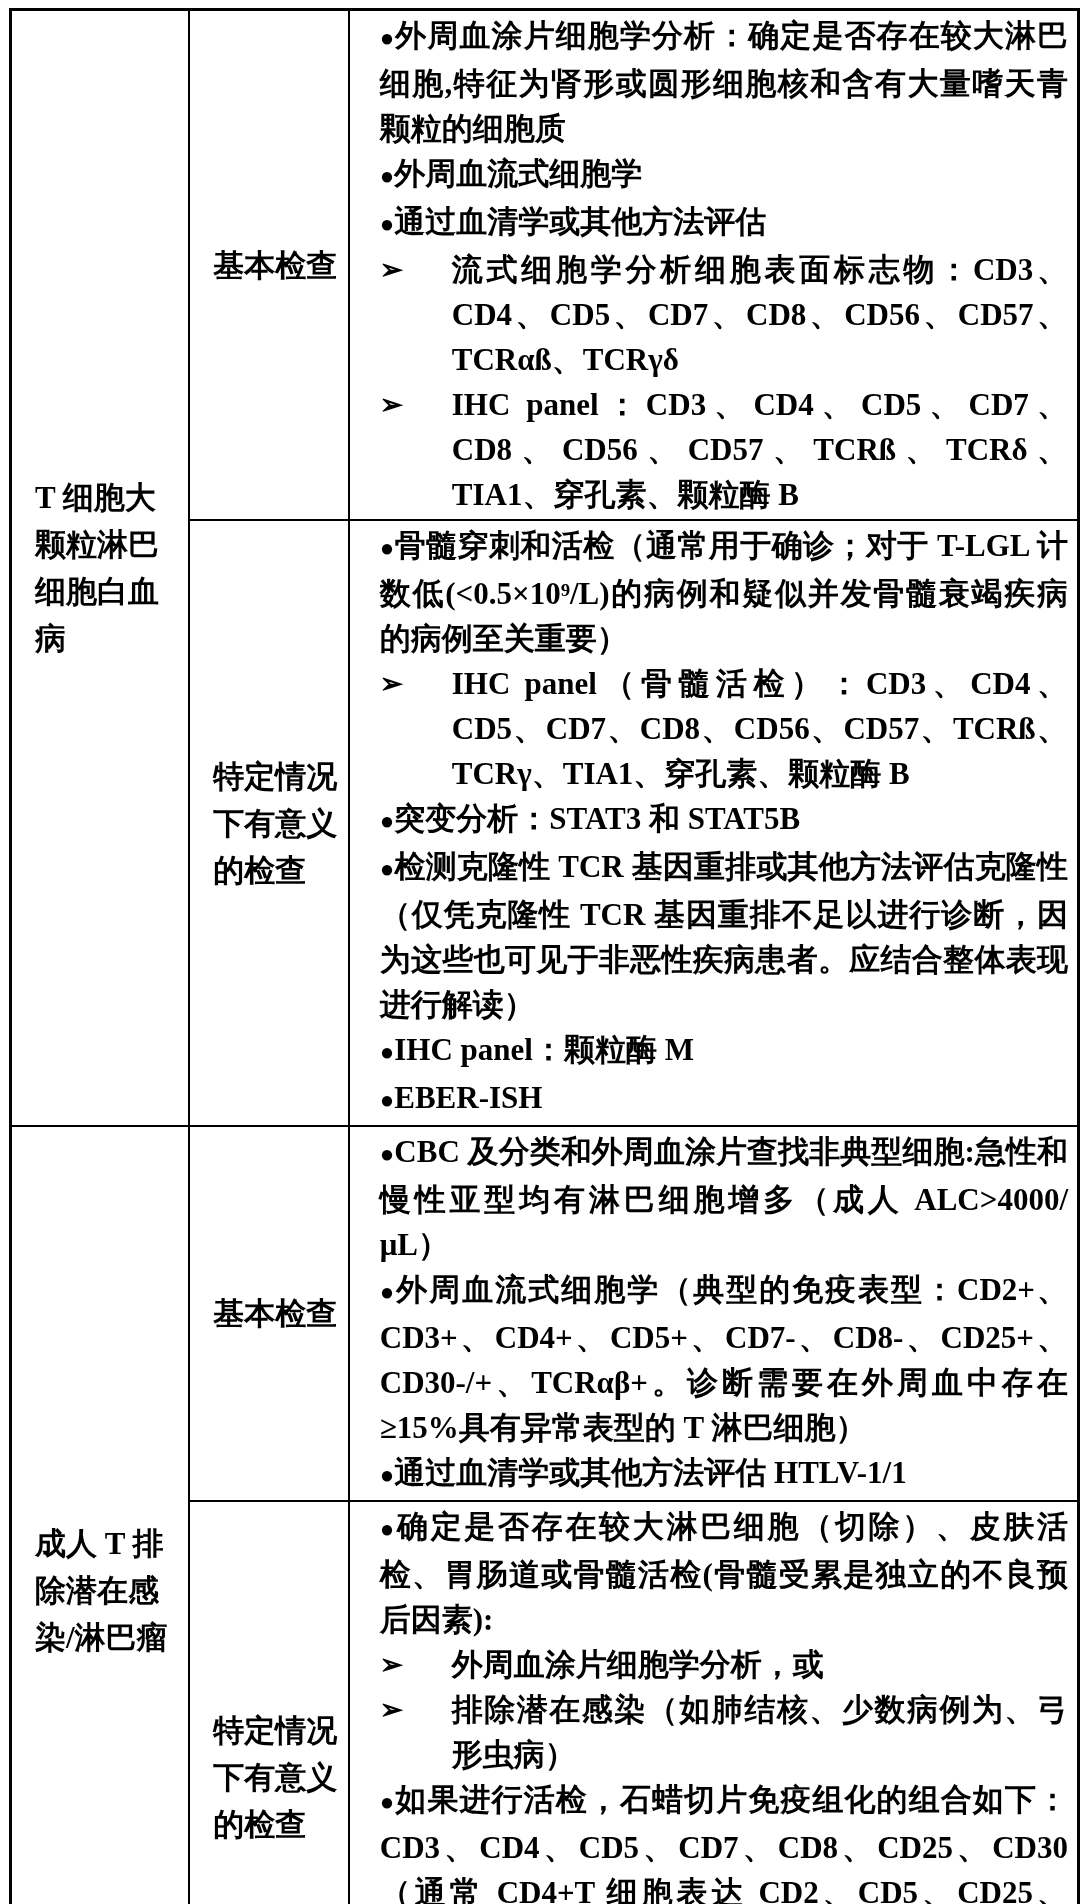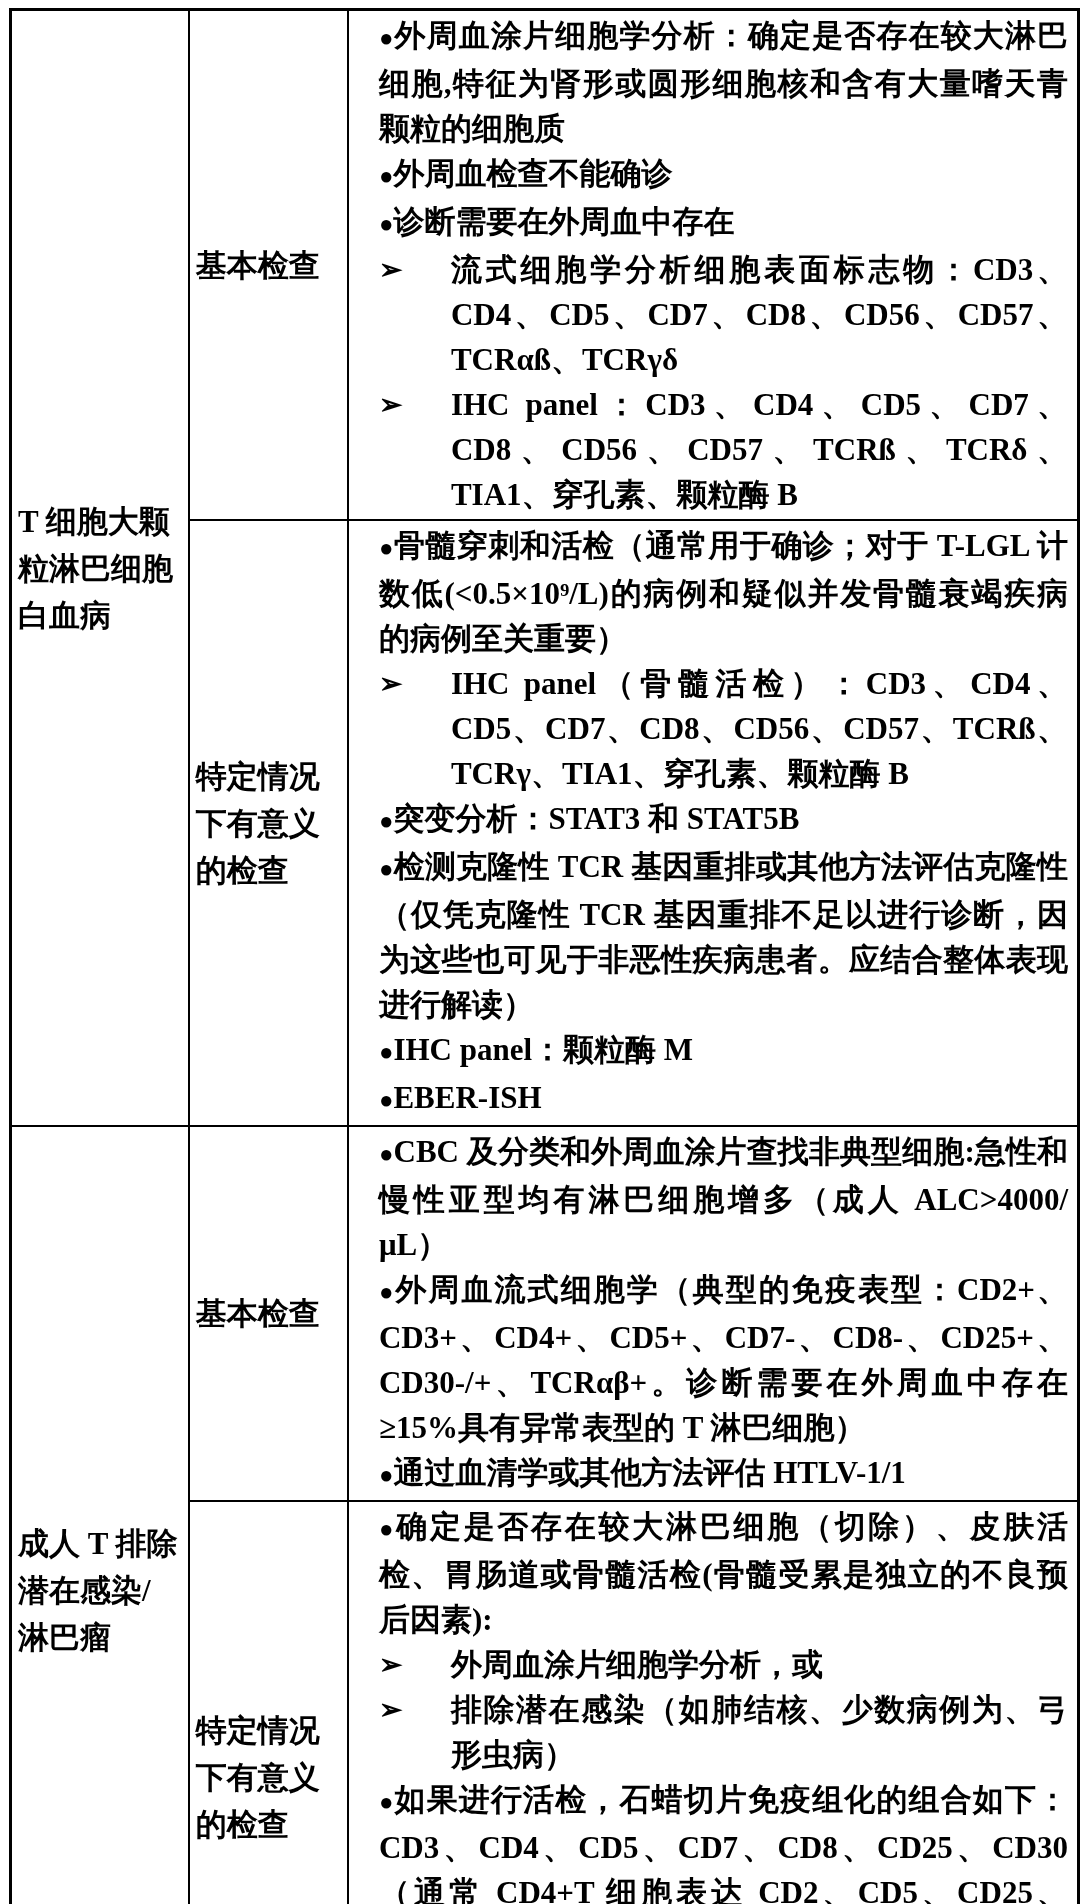--- a/index.html
+++ b/index.html
@@ -24,21 +24,21 @@
   .doc-table td.first{border-left-width:3px;}
   .doc-table td.last{border-right-width:3px;}
   td.c1{width:178px;vertical-align:middle;}
   td.c2{width:159px;vertical-align:middle;}
   td.c3{width:723px;padding-left:24px;}
   tr.h495{height:495px;}
   tr.h590{height:590px;}
   tr.h312{height:312px;}
   tr.h491{height:491px;}
   .label{
-    padding:0 6px 0 5px;
+    padding:0 6px 0 22px;
     font-size:31px;line-height:47px;
     text-align:left;
   }
   .cell{
     padding:1px 8px 1px 6px;
     font-size:31px;line-height:45px;
   }
   .item{text-align:justify;word-break:break-word;}
   .item .mk{font-size:24px;}
   .item.b .mk{letter-spacing:0;}
@@ -55,22 +55,22 @@
       <tr class="r0 h495">
     <td class="c1 first" rowspan="2">
       <div class="label">T 细胞大颗粒淋巴细胞白血病</div>
     </td>
     <td class="c2">
       <div class="label">基本检查</div>
     </td>
     <td class="c3 last">
       <div class="cell">
         <div class="item b"><span class="mk">●</span><span>外周血涂片细胞学分析：确定是否存在较大淋巴细胞,特征为肾形或圆形细胞核和含有大量嗜天青颗粒的细胞质</span></div>
-        <div class="item b"><span class="mk">●</span><span>外周血检查不能确诊</span></div>
-        <div class="item b"><span class="mk">●</span><span>诊断需要在外周血中存在</span></div>
+        <div class="item b"><span class="mk">●</span><span>外周血流式细胞学</span></div>
+        <div class="item b"><span class="mk">●</span><span>通过血清学或其他方法评估</span></div>
         <div class="item a">
               <span class="mk">➢</span>
               <span class="at">流式细胞学分析细胞表面标志物：CD3、CD4、CD5、CD7、CD8、CD56、CD57、TCRαß、TCRγδ</span>
             </div>
         <div class="item a">
               <span class="mk">➢</span>
               <span class="at">IHC panel：CD3、CD4、CD5、CD7、CD8、CD56、CD57、TCRß、TCRδ、TIA1、穿孔素、颗粒酶 B</span>
             </div>
       </div>
     </td>

